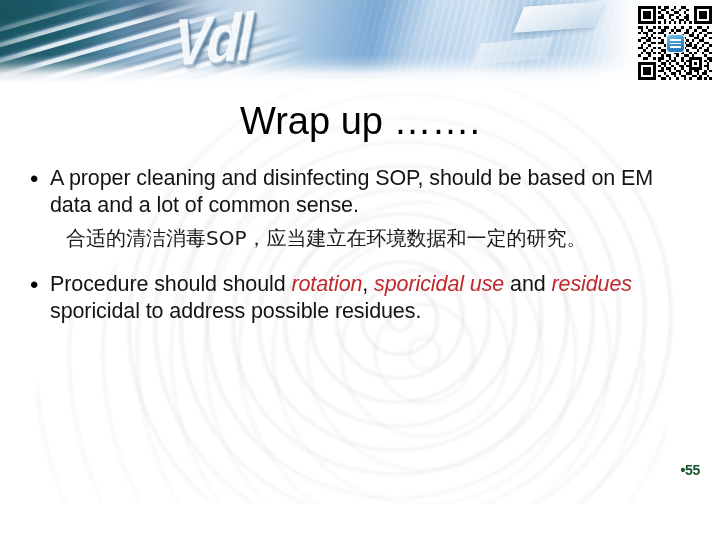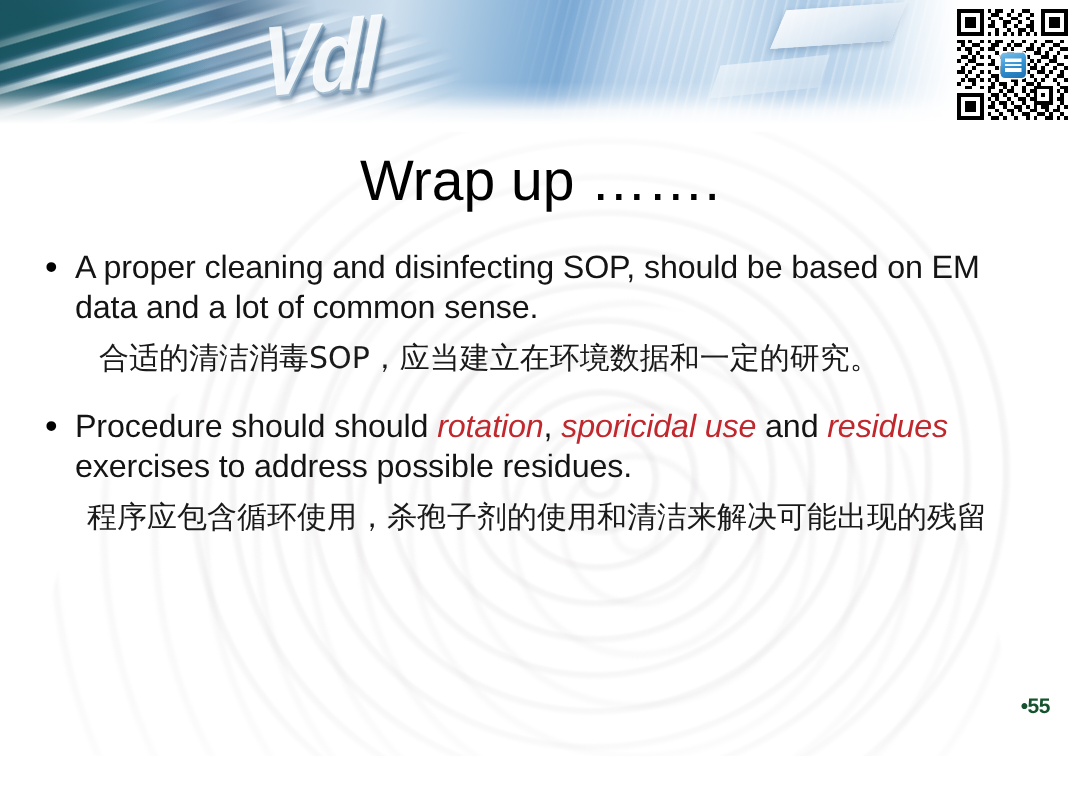--- a/index.html
+++ b/index.html
@@ -576,22 +576,21 @@
       <div class="bullet-mark">•</div>
       <div class="bullet-text">
         <span>A proper cleaning and disinfecting SOP, should be based on EM data and a lot of common sense.</span>
       </div>
     </div>
 
     <div class="cn cn-1">合适的清洁消毒SOP，应当建立在环境数据和一定的研究。</div>
 
     <div class="bullet-row">
       <div class="bullet-mark">•</div>
-      <div class="bullet-text"><span>Procedure should should </span><span class="hl">rotation</span><span>, </span><span class="hl">sporicidal use</span><span> and </span><span class="hl">residues</span><span> exercises to address possible residues.</span></div>
+      <div class="bullet-text"><span>Procedure should should </span><span class="hl">rotation</span><span>, </span><span class="hl">sporicidal use</span><span> and </span><span class="hl">residues</span><span> sporicidal to address possible residues.</span></div>
     </div>
 
-    <div class="cn cn-2"> 程序应包含循环使用，杀孢子剂的使用和清洁来解决可能出现的残留</div>
 
   </div>
 
   <div class="pageno">•55</div>
 
 </div>
 
 </body></html>

